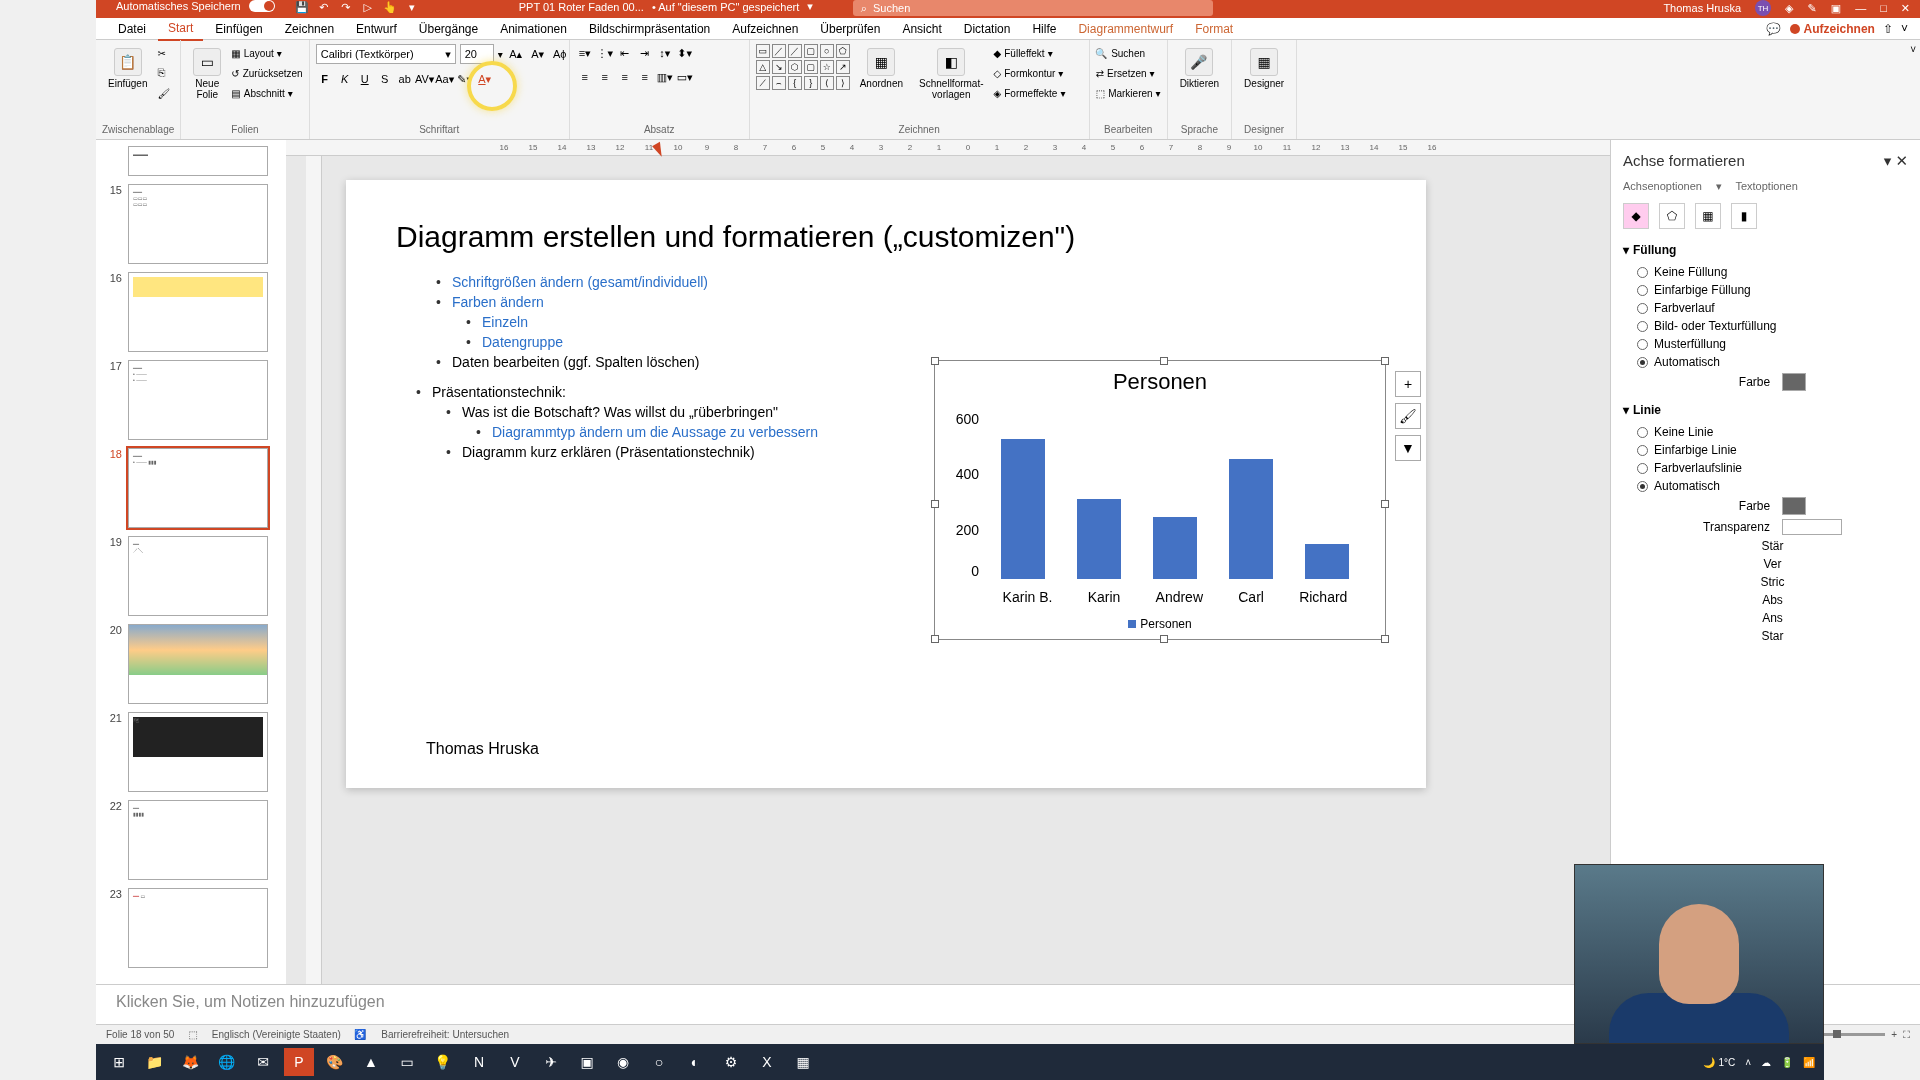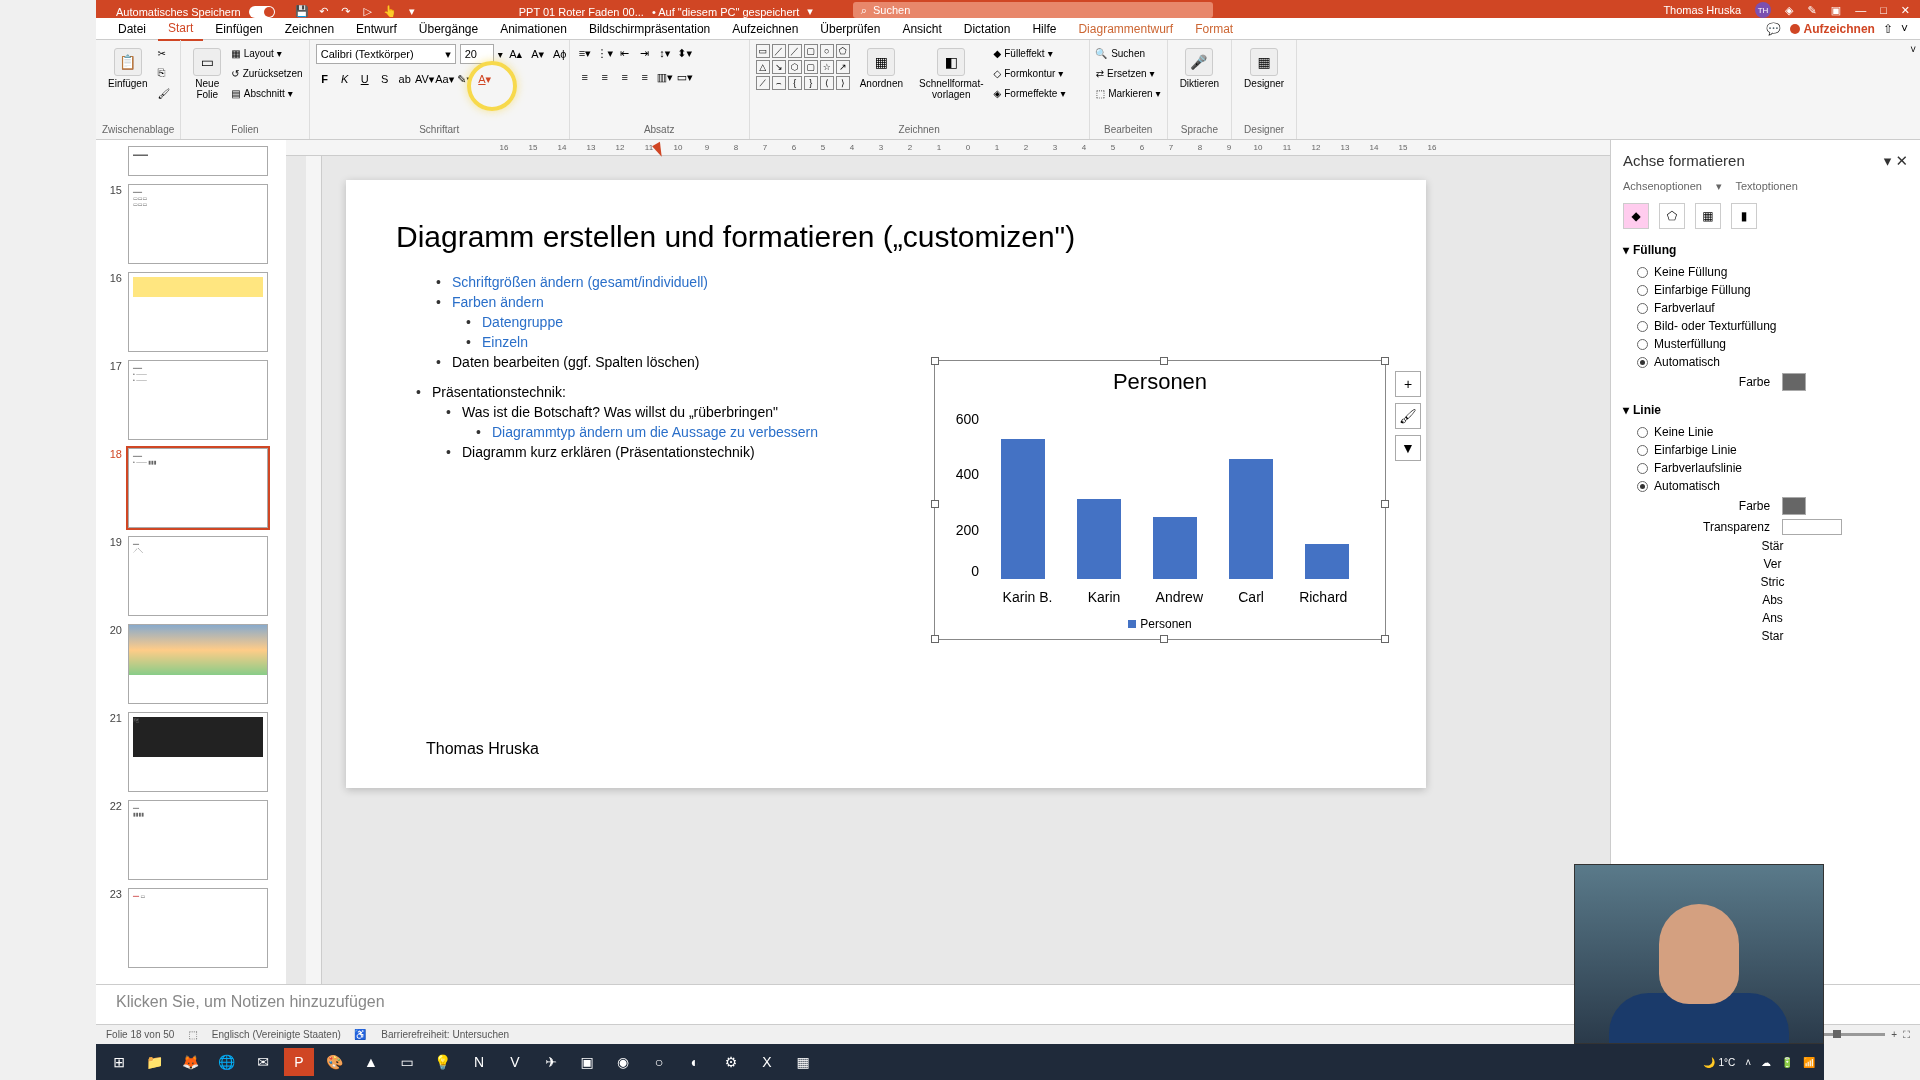--- a/index.html
+++ b/index.html
@@ -1,19 +1,19 @@
 <!DOCTYPE html>
 <html><head>
 <meta charset="utf-8">
 <style>
 * { margin: 0; padding: 0; box-sizing: border-box; font-family: 'Segoe UI', sans-serif; }
 body { background: #f0f0f0; width: 1920px; height: 1080px; overflow: hidden; position: relative; }
 .app { position: absolute; left: 96px; top: 0; width: 1824px; height: 1044px; transform: scale(1); transform-origin: top left; }
 
-.titlebar { height: 18px; background: #d04624; display: flex; align-items: flex-end; padding: 0 10px; color: #fff; font-size: 11px; }
+.titlebar { height: 18px; background: #d04624; display: flex; align-items: flex-start; padding: 0 10px; color: #fff; font-size: 11px; }
 .titlebar .autosave { display: flex; align-items: center; gap: 8px; margin-left: 10px; }
 .toggle { width: 26px; height: 12px; background: #fff; border-radius: 6px; position: relative; }
 .toggle:after { content: ''; position: absolute; width: 10px; height: 10px; background: #d04624; border-radius: 50%; top: 1px; right: 1px; }
 .titlebar .qat { display: flex; gap: 8px; margin-left: 20px; }
 .titlebar .qat span { width: 14px; height: 14px; display: inline-flex; align-items: center; justify-content: center; font-size: 11px; }
 .titlebar .center { margin-left: 100px; display: flex; gap: 8px; align-items: center; }
 .titlebar .search { margin-left: 40px; background: #e8876b; border-radius: 3px; padding: 2px 8px; width: 360px; height: 16px; display: flex; align-items: center; gap: 6px; color: #fff; font-size: 11px; }
 .titlebar .right { margin-left: auto; display: flex; align-items: center; gap: 14px; }
 .titlebar .avatar { width: 16px; height: 16px; background: #7b4fb0; border-radius: 50%; color: #fff; font-size: 8px; display: flex; align-items: center; justify-content: center; }
 
@@ -428,22 +428,22 @@
           <span>15</span>
           <span>16</span>
         </div>
       <div class="vruler"></div>
       <div class="slide">
         <h1>Diagramm erstellen und formatieren („customizen")</h1>
         <ul style="margin-left:40px">
           <li class="blue">Schriftgrößen ändern (gesamt/individuell)</li>
           <li class="blue">Farben ändern</li>
           <ul class="sub">
+            <li class="blue">Einzeln</li>
             <li class="blue">Datengruppe</li>
-            <li class="blue">Einzeln</li>
           </ul>
           <li>Daten bearbeiten (ggf. Spalten löschen)</li>
         </ul>
         <ul style="margin-left:20px; margin-top:14px">
           <li>Präsentationstechnik:</li>
           <ul class="sub">
             <li>Was ist die Botschaft? Was willst du „rüberbringen"</li>
             <ul class="sub">
               <li class="blue">Diagrammtyp ändern um die Aussage zu verbessern</li>
             </ul>

